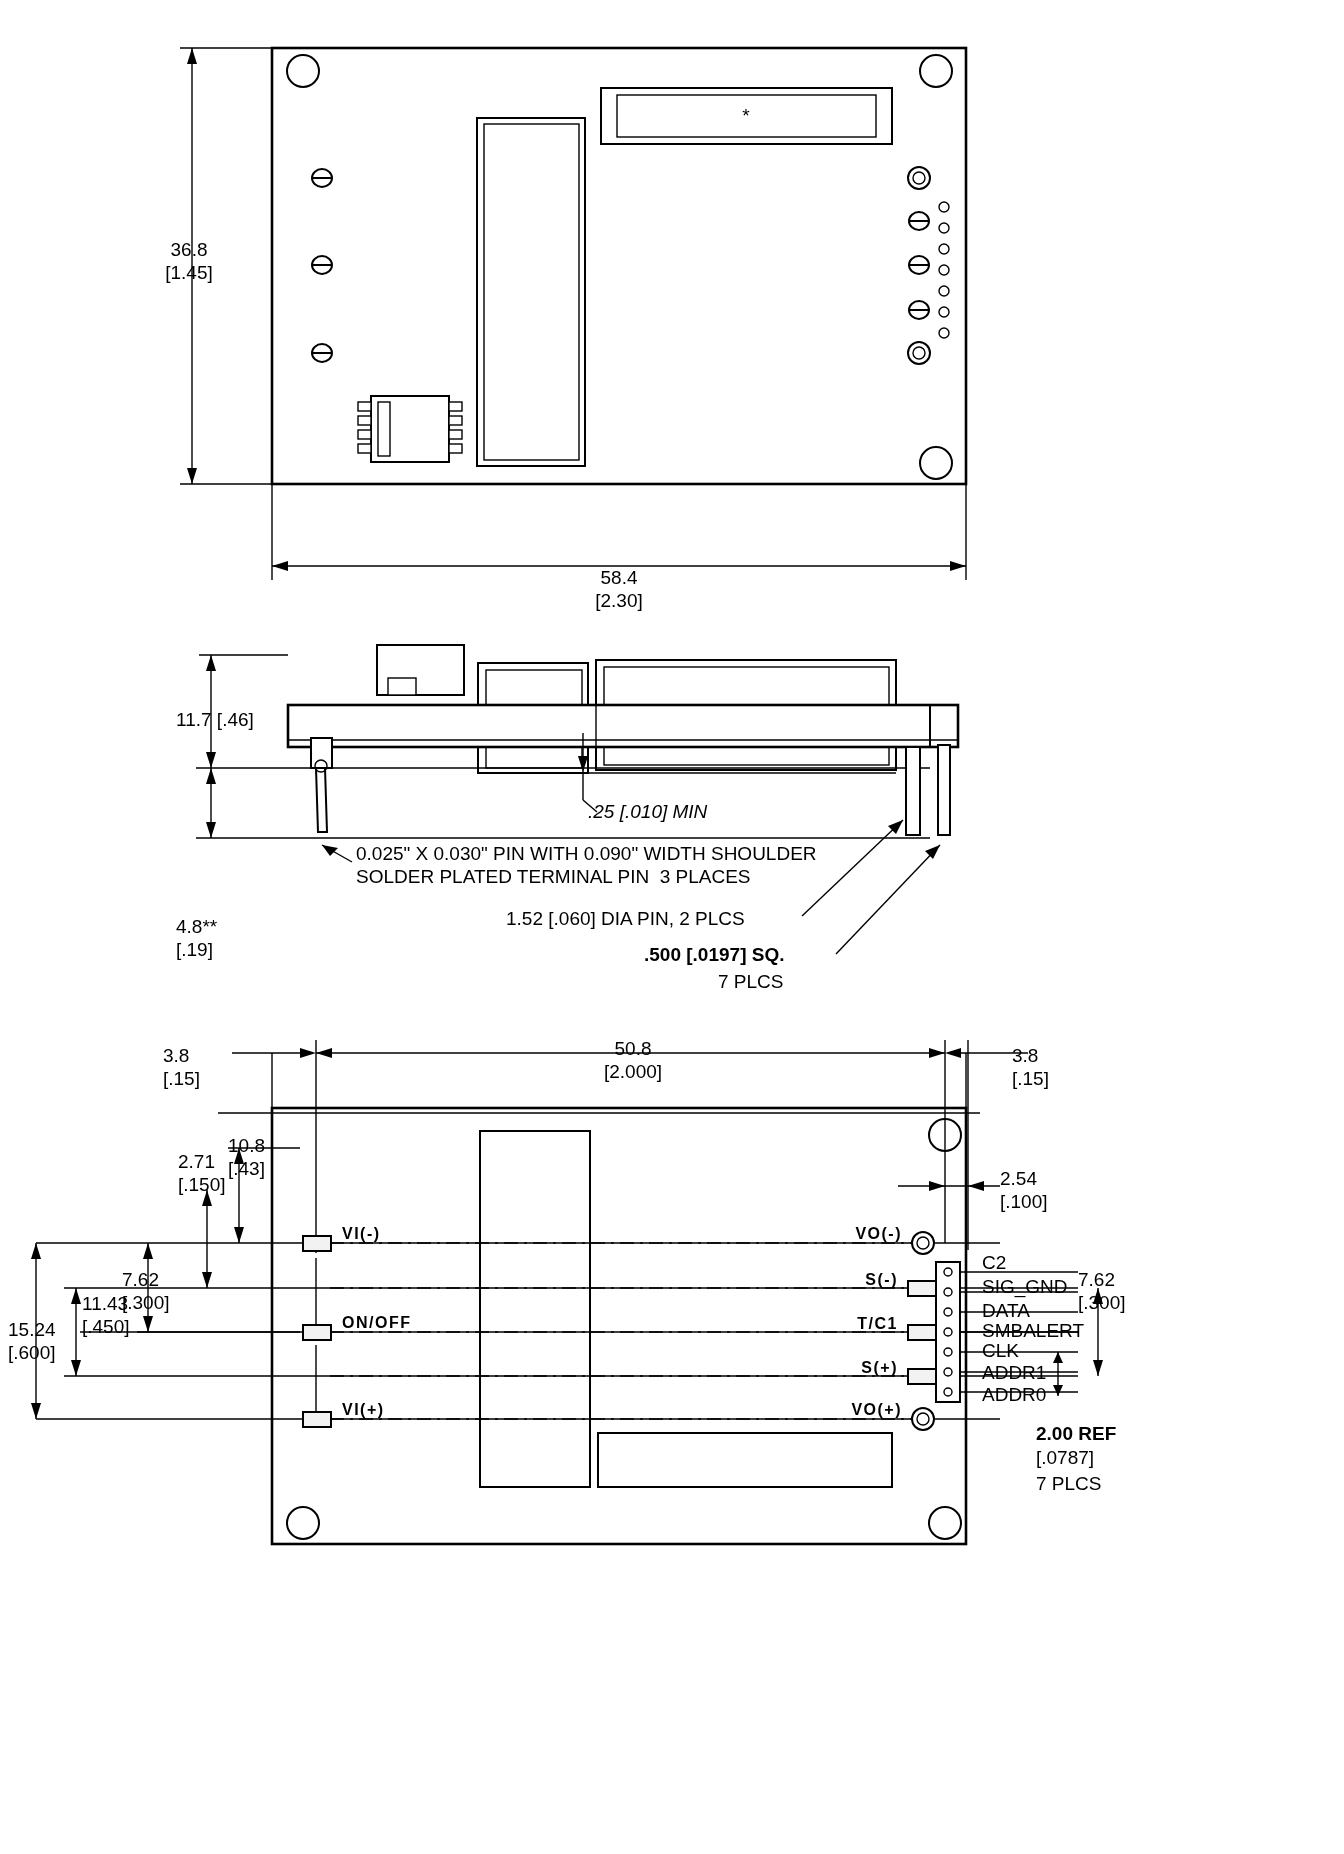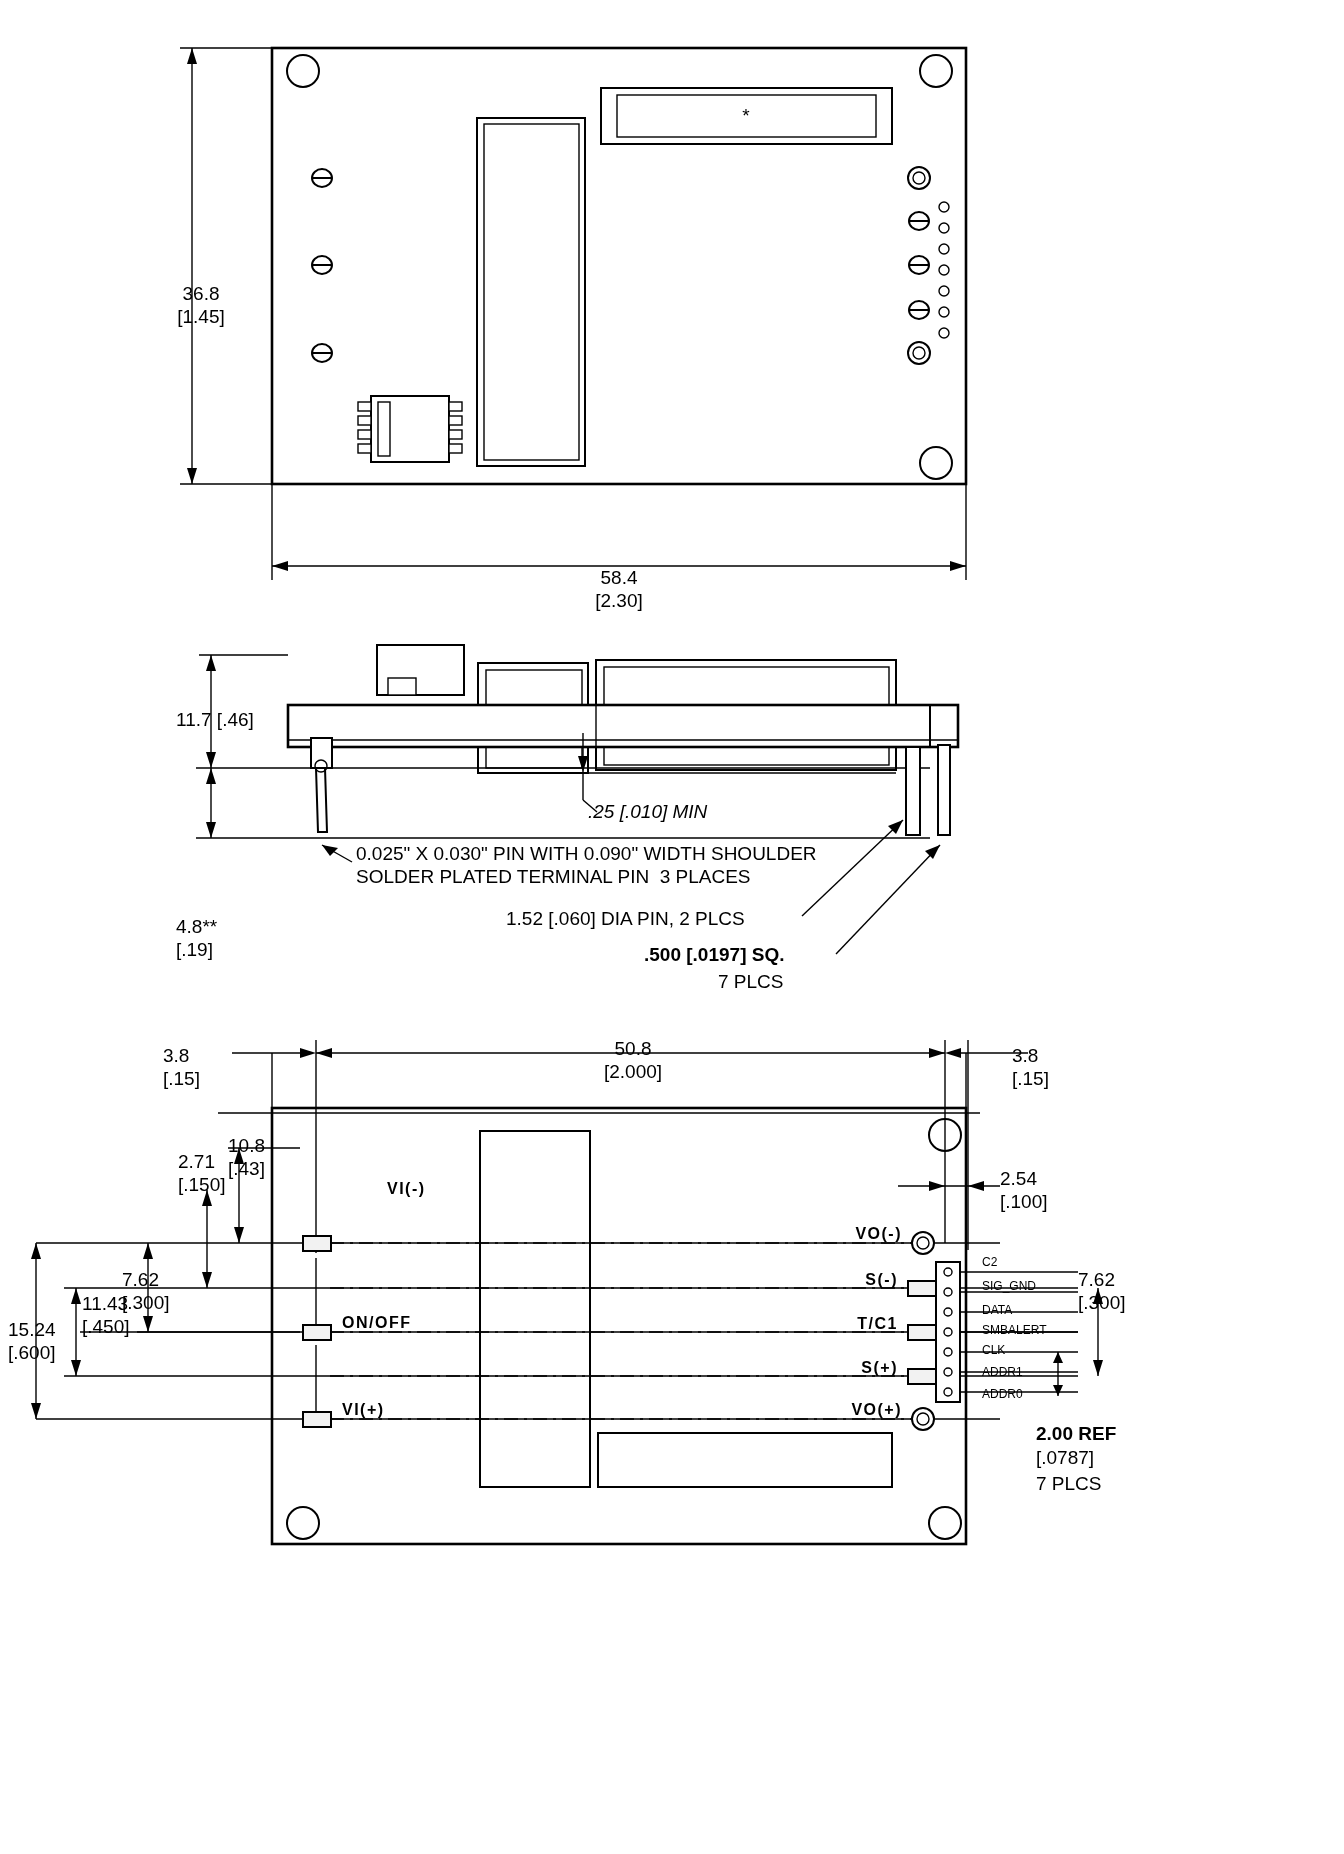--- a/index.html
+++ b/index.html
@@ -1,21 +1,21 @@
 <!DOCTYPE html>
 <html><head>
 <meta charset="utf-8">
 <style>
   html,body{margin:0;padding:0;background:#ffffff;}
   body{width:1344px;height:1854px;position:relative;font-family:"Liberation Sans",sans-serif;color:#000;}
   .stage{position:absolute;left:0;top:0;width:1344px;height:1854px;}
   .lbl{position:absolute;font-size:19px;line-height:23px;white-space:pre;color:#000;}
   .lbl.b{font-weight:bold;}
   .lbl.pin{font-size:16px;letter-spacing:1.5px;font-weight:bold;}
-  .lbl.net{font-size:12px;line-height:19px;}
+  .lbl.net{font-size:19px;line-height:19px;}
   .ctr{text-align:center;}
   svg{position:absolute;left:0;top:0;}
   .ln{stroke:#000;fill:none;}
   .thin{stroke-width:1.4;}
   .med{stroke-width:2;}
   .thick{stroke-width:2.6;}
   .dash{stroke-dasharray:14 6 3 6;stroke-width:1.4;}
   .fillw{fill:#ffffff;}
   .fillg{fill:#f2f2f2;}
 </style>
@@ -285,21 +285,21 @@
     <polygon points="1098,1376 1093,1360 1103,1360" fill="#000"></polygon>
   </g>
 
   <g>
     <line class="ln thin" x1="1058" y1="1352" x2="1058" y2="1396"></line>
     <polygon points="1058,1352 1053,1363 1063,1363" fill="#000"></polygon>
     <polygon points="1058,1396 1053,1385 1063,1385" fill="#000"></polygon>
   </g>
 </svg>
 
-<div class="lbl ctr" style="left:156px;top:238px;width:90px;margin-top:44px;">36.8
+<div class="lbl ctr" style="left:144px;top:238px;width:90px;">36.8
 [1.45]</div>
 <div class="lbl ctr" style="left:574px;top:534px;width:90px;margin-top:32px;">58.4
 [2.30]</div>
 <div class="lbl ctr" style="left:726px;top:104px;width:40px;">*</div>
 
 <div class="lbl" style="left:176px;top:708px;">11.7 [.46]</div>
 <div class="lbl" style="left:176px;top:875px;margin-top:40px;">4.8**
 [.19]</div>
 <div class="lbl" style="left:588px;top:800px;font-style:italic;">.25 [.010] MIN</div>
 <div class="lbl" style="left:356px;top:842px;">0.025" X 0.030" PIN WITH 0.090" WIDTH SHOULDER
@@ -325,21 +325,21 @@
 <div class="lbl" style="left:58px;top:1292px;margin-left:24px;">11.43
 [.450]</div>
 <div class="lbl" style="left:8px;top:1318px;">15.24
 [.600]</div>
 <div class="lbl" style="left:1078px;top:1268px;">7.62
 [.300]</div>
 <div class="lbl b" style="left:1036px;top:1422px;">2.00 REF</div>
 <div class="lbl" style="left:1036px;top:1446px;">[.0787]</div>
 <div class="lbl" style="left:1036px;top:1472px;"><span class="b">7</span><span> PLCS</span></div>
 
-<div class="lbl pin" style="left:342px;top:1177px;margin-left:45px;">VI(-)</div>
+<div class="lbl pin" style="left:342px;top:1222px;">VI(-)</div>
 <div class="lbl pin" style="left:342px;top:1311px;">ON/OFF</div>
 <div class="lbl pin" style="left:342px;top:1398px;">VI(+)</div>
 
 <div class="lbl pin" style="left:780px;top:1222px;width:122px;text-align:right;">VO(-)</div>
 <div class="lbl pin" style="left:780px;top:1268px;width:118px;text-align:right;">S(-)</div>
 <div class="lbl pin" style="left:780px;top:1312px;width:118px;text-align:right;">T/C1</div>
 <div class="lbl pin" style="left:780px;top:1356px;width:118px;text-align:right;">S(+)</div>
 <div class="lbl pin" style="left:780px;top:1398px;width:122px;text-align:right;">VO(+)</div>
 
 <div class="lbl net" style="left:982px;top:1253px;">C2</div>

